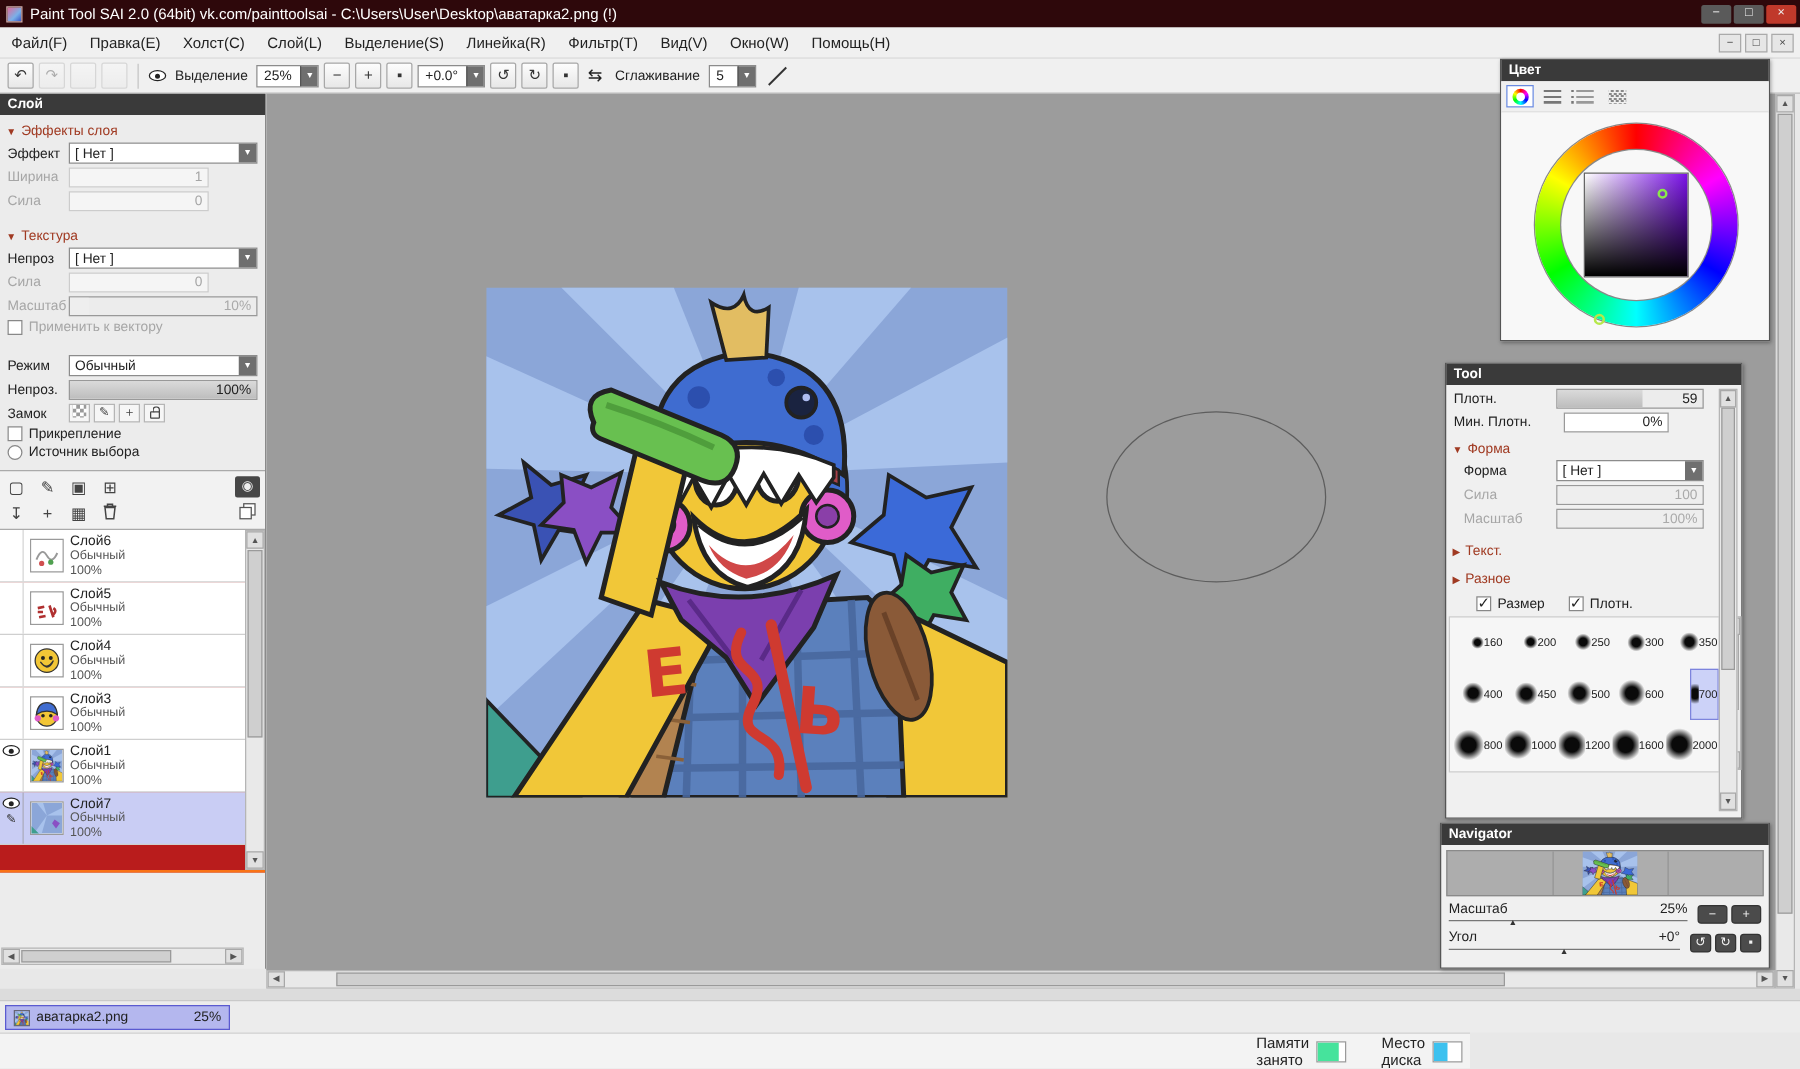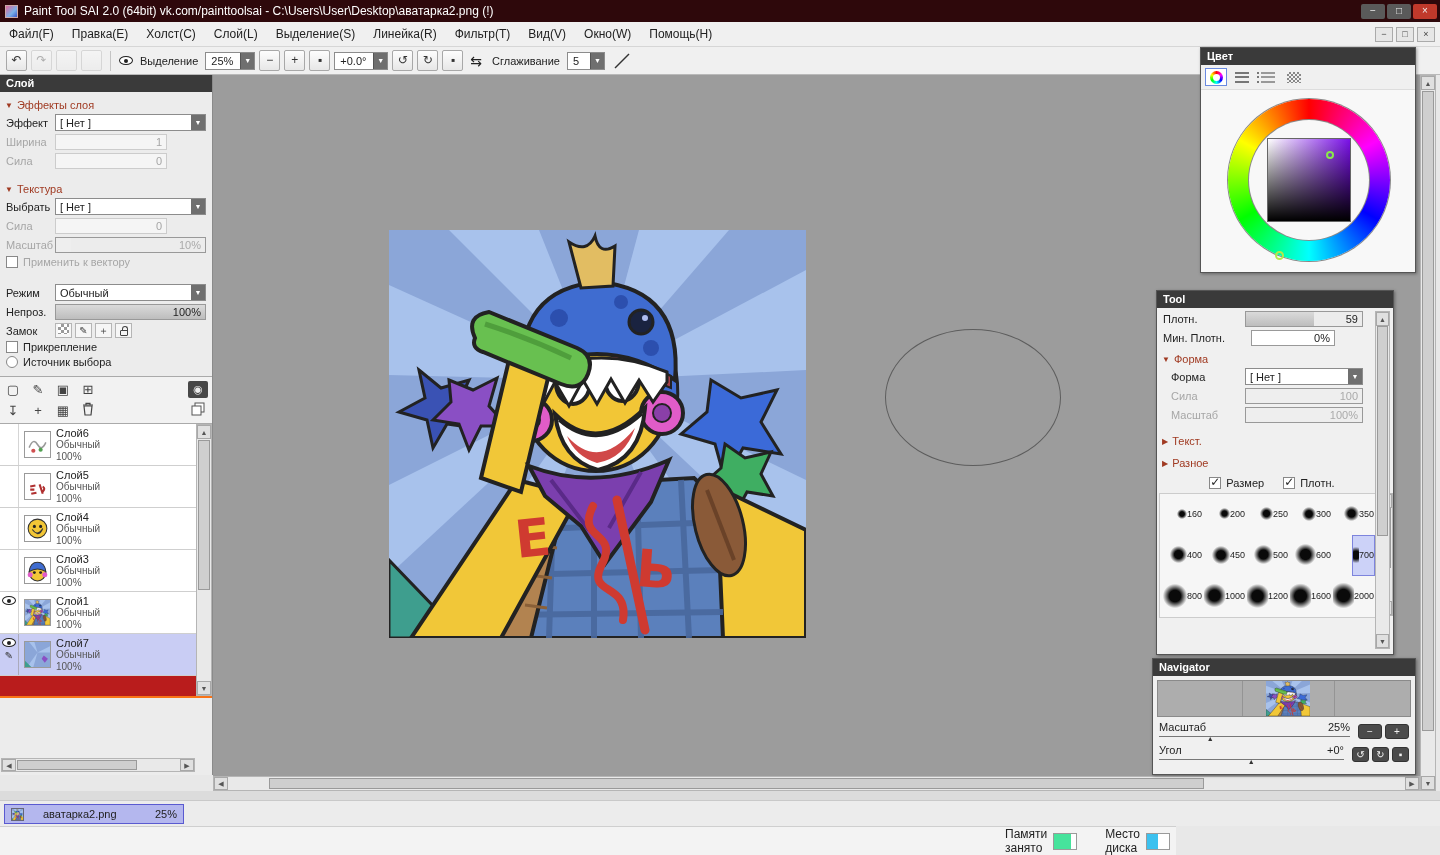--- a/index.html
+++ b/index.html
@@ -104,21 +104,21 @@
   .wheel-area { position:relative; height:182px; background:#f8f8f8; }
   .hue-ring { position:absolute; left:27px; top:9px; width:162px; height:162px; border-radius:50%; background:conic-gradient(from 0deg,#f00,#f0f,#00f,#0ff,#0f0,#ff0,#f00); box-shadow:0 0 0 1px #888; }
   .hue-ring::after { content:""; position:absolute; inset:21px; border-radius:50%; background:#f8f8f8; box-shadow:0 0 0 1px #888; }
   .sv-square { position:absolute; left:66px; top:48px; width:84px; height:84px; border:1px solid #666; background-image:linear-gradient(to top,#000,rgba(0,0,0,0)),linear-gradient(to right,#fff,#7a10e8); z-index:1; }
   .sv-marker { position:absolute; left:58px; top:12px; width:8px; height:8px; border:2px solid #8ae84a; border-radius:50%; }
   .ring-marker { position:absolute; left:47px; top:152px; width:9px; height:9px; border:2px solid #b6e84a; border-radius:50%; z-index:1; }
 
   
   .tool-panel { position:absolute; left:1156px; top:290px; width:238px; height:365px; background:#f0f0f0; border:1px solid #555; box-shadow:1px 1px 3px rgba(0,0,0,.35); z-index:3; }
   .tp-body { margin-right:24px; }
-  .trow { display:flex; align-items:center; margin:3px 6px;justify-content:center; }
+  .trow { display:flex; align-items:center; margin:3px 6px; }
   .trow .ctl { margin-left:auto; width:118px; flex:0 0 auto; }
   .brush-wrap { display:flex; margin-top:4px; }
   .brush-grid { display:grid; grid-template-columns:repeat(5,43px); grid-auto-rows:41px; margin-left:2px; background:#f6f6f6; border:1px solid #ccc; }
   .bcell { display:flex; flex-direction:row; align-items:center; justify-content:flex-end; padding-bottom:1px; border:1px solid transparent; }
   .bcell.sel { background:#ccd2f8; border-color:#7d84dd;margin-left:20px; }
   .bdot { background:radial-gradient(circle,#0a0a0a 0 34%,rgba(10,10,10,0) 72%); margin-bottom:1px; }
   .blabel { font-size:9px; color:#222; line-height:10px; }
 
   
   .nav-panel { position:absolute; left:1152px; top:658px; width:264px; height:117px; background:#f0f0f0; border:1px solid #555; box-shadow:1px 1px 3px rgba(0,0,0,.35); z-index:3; }
@@ -131,21 +131,21 @@
   .nav-val { margin-left:auto; }
   .nav-track { position:relative; height:8px; margin-top:1px; }
   .nav-track::before { content:""; position:absolute; left:0; right:0; top:2px; height:1px; background:#777; }
   .nav-marker { position:absolute; top:1px; font-size:7px; color:#333; }
   .nav-btns { display:flex; gap:3px; margin-left:8px; }
   .navbtn { min-width:24px; height:15px; background:#4b4b4b; color:#f0f0f0; border:1px solid #333; border-radius:3px; font-size:10px; line-height:13px; text-align:center; padding:0 3px; }
 
   
   .bottom-strip { position:absolute; left:0; top:791px; width:1440px; height:9px; background:#dcdcdc; }
   .tab-row { position:absolute; left:0; top:800px; width:1440px; height:26px; background:#ececec; border-top:1px solid #c9c9c9; }
-  .doc-tab { position:absolute; left:4px; top:3px; width:180px; height:20px; background:#b4b7ee; border:1px solid #5a5ad0; display:flex; align-items:center; gap:19px; padding:0 6px; font-size:11px; }
+  .doc-tab { position:absolute; left:4px; top:3px; width:180px; height:20px; background:#b4b7ee; border:1px solid #5a5ad0; display:flex; align-items:center; gap:5px; padding:0 6px; font-size:11px; }
   .doc-tab .zoom { margin-left:auto; }
   .tab-icon { width:13px; height:13px; border:1px solid #667; overflow:hidden; flex:0 0 auto; }
   .tab-icon svg { display:block; width:100%; height:100%; }
   .statusbar { position:absolute; left:0; top:826px; width:1176px; height:29px; background:#f3f3f3; border-top:1px solid #cfcfcf; display:flex; align-items:center; font-size:12px; }
   .statbar { width:92px; height:17px; border:1px solid #9a9a9a; background:#fff; position:relative; margin:0 6px; overflow:hidden; }
   .statbar .fill { position:absolute; left:0; top:0; bottom:0; }
   .statbar .txt { position:absolute; left:4px; top:18px; font-size:11px; color:#111; }
   .mem-fill { background:#46e39c; }
   .disk-fill { background:#3cc1ef; }
 </style>
@@ -317,21 +317,21 @@
     <div class="row">
       <span class="lbl dis" style="width:44px">Сила</span>
       <div class="field dis" style="width:112px">0</div>
     </div>
 
     <div class="sec-h" style="margin-top:14px">
         <span class="tri">▼</span>
         <span>Текстура</span>
       </div>
     <div class="row">
-      <span class="lbl" style="width:44px">Выбрать</span>
+      <span class="lbl" style="width:44px">Непроз</span>
       <div class="dropdown">
           <span class="val">[ Нет ]</span>
           <span class="dd">▼</span>
         </div>
     </div>
     <div class="row">
       <span class="lbl dis" style="width:44px">Сила</span>
       <div class="field dis" style="width:112px">0</div>
     </div>
     <div class="row">

